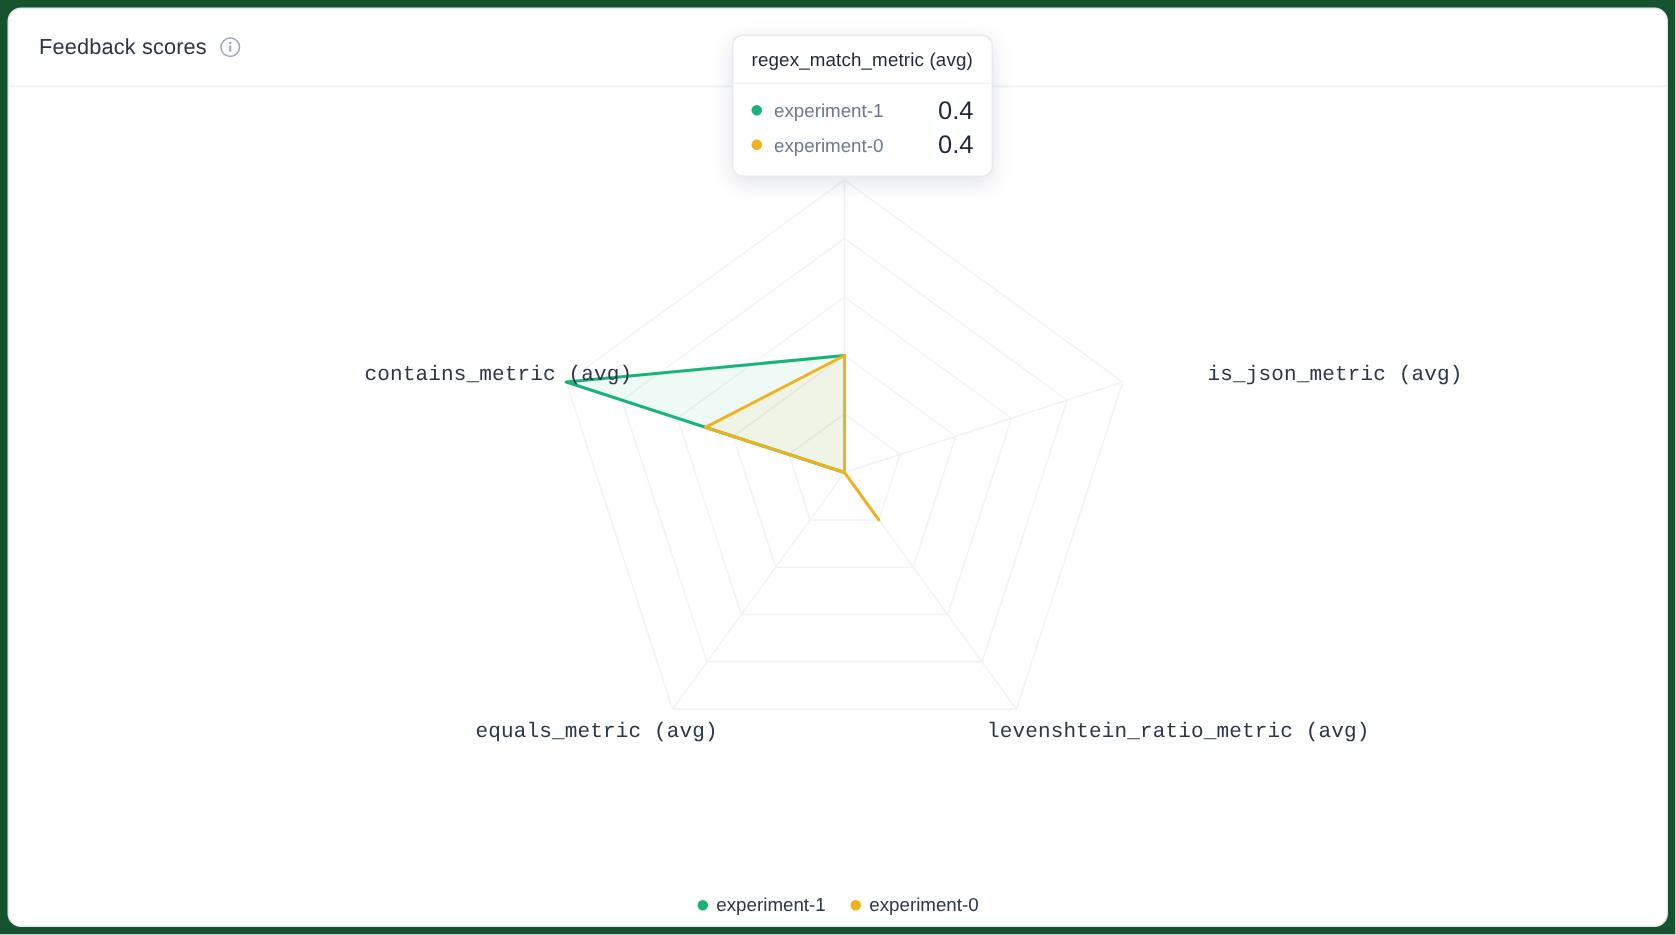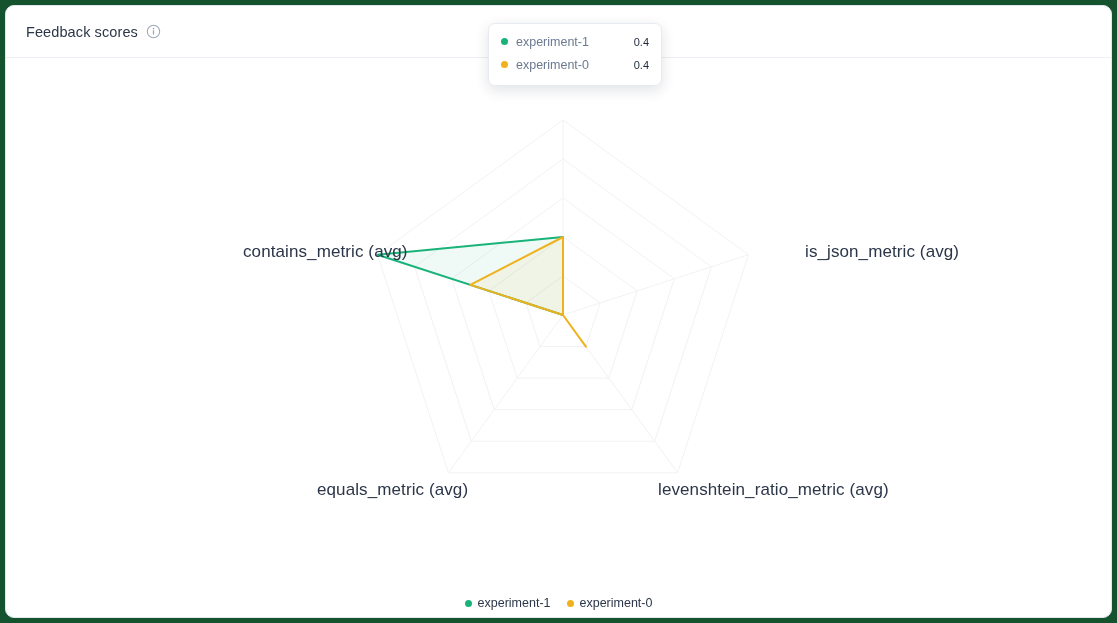--- a/index.html
+++ b/index.html
@@ -64,24 +64,25 @@
   .radar-svg {
     position: absolute;
     left: 0;
     top: -52px;
     width: 1117px;
     height: 623px;
   }
 
   .axis-label {
     position: absolute;
-    font-size: 17px;
+    font-size: 14px;
     color: #2b3648;
     white-space: nowrap;
     letter-spacing: .1px;
+    font-family: Liberation Mono, monospace;
   }
 
   .legend {
     position: absolute;
     left: 0;
     bottom: 9px;
     width: 100%;
     display: flex;
     align-items: center;
     justify-content: center;
@@ -134,21 +135,21 @@
     border-radius: 50%;
     flex: 0 0 auto;
     margin-right: 8px;
   }
   .tt-name {
     font-size: 12.5px;
     color: #6b7a90;
     flex: 1 1 auto;
   }
   .tt-val {
-    font-size: 11px;
+    font-size: 17px;
     color: #1e2838;
     text-align: right;
   }
 </style>
 </head>
 <body>
 
 <div id="root">
   <div class="card">
 
@@ -198,20 +199,21 @@
           <span class="legend-text">experiment-1</span>
         </div>
         <div class="legend-item">
           <span class="legend-dot" style="background:#efb11c"></span>
           <span class="legend-text">experiment-0</span>
         </div>
       </div>
     </div>
 
     <div class="tooltip">
+      <div class="tooltip-title">regex_match_metric (avg)</div>
       <div class="tooltip-rows">
         <div class="tooltip-row">
           <span class="tt-dot" style="background:#19b37a"></span>
           <span class="tt-name">experiment-1</span>
           <span class="tt-val">0.4</span>
         </div>
         <div class="tooltip-row">
           <span class="tt-dot" style="background:#efb11c"></span>
           <span class="tt-name">experiment-0</span>
           <span class="tt-val">0.4</span>

